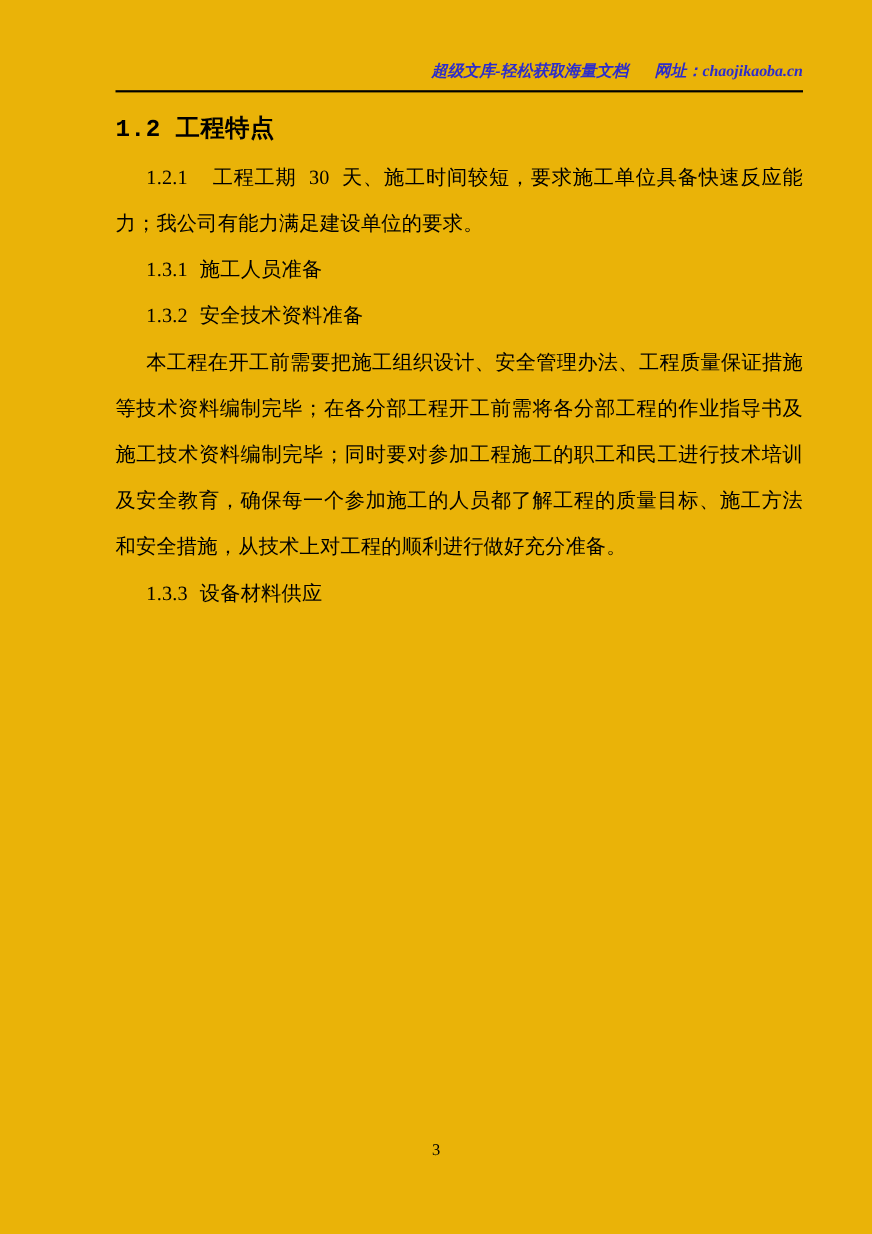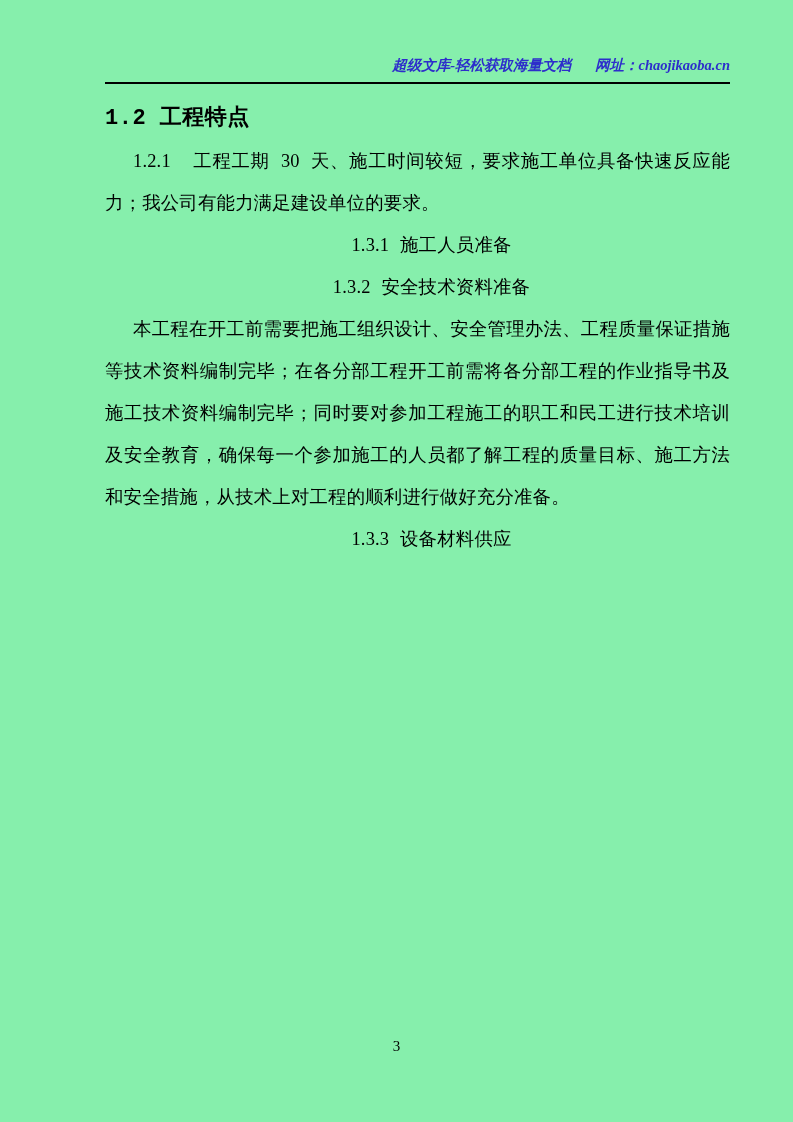--- a/index.html
+++ b/index.html
@@ -1,20 +1,20 @@
 <!DOCTYPE html>
 <html><head>
 <meta charset="utf-8">
 <style>
   html, body { margin: 0; padding: 0; background: #ffffff; }
   .page {
     position: relative;
     width: 793px;
     height: 1122px;
-    background: #86efac;
+    background: #eab308;
     overflow: hidden;
     font-family: "Liberation Serif", "DejaVu Serif", serif;
     color: #000000;
   }
   .doc-header {
     margin: 0 63px 0 105px;
     padding: 56px 0 8px 0;
     border-bottom: 2px solid #000000;
     text-align: right;
     font-size: 14.5px;
@@ -39,21 +39,20 @@
     white-space: pre-wrap;
   }
   .sub, .p {
     font-size: 18.4px;
     line-height: 42px;
     margin: 0;
     text-indent: 28px;
     letter-spacing: 0.2px;
     word-spacing: 6px;
     white-space: pre-wrap;
-    text-align: center;
   }
   .p { text-align: justify; }
   .page-number {
     position: absolute;
     top: 1036px;
     left: 0;
     right: 0;
     text-align: center;
     font-size: 15px;
     line-height: 20px;

